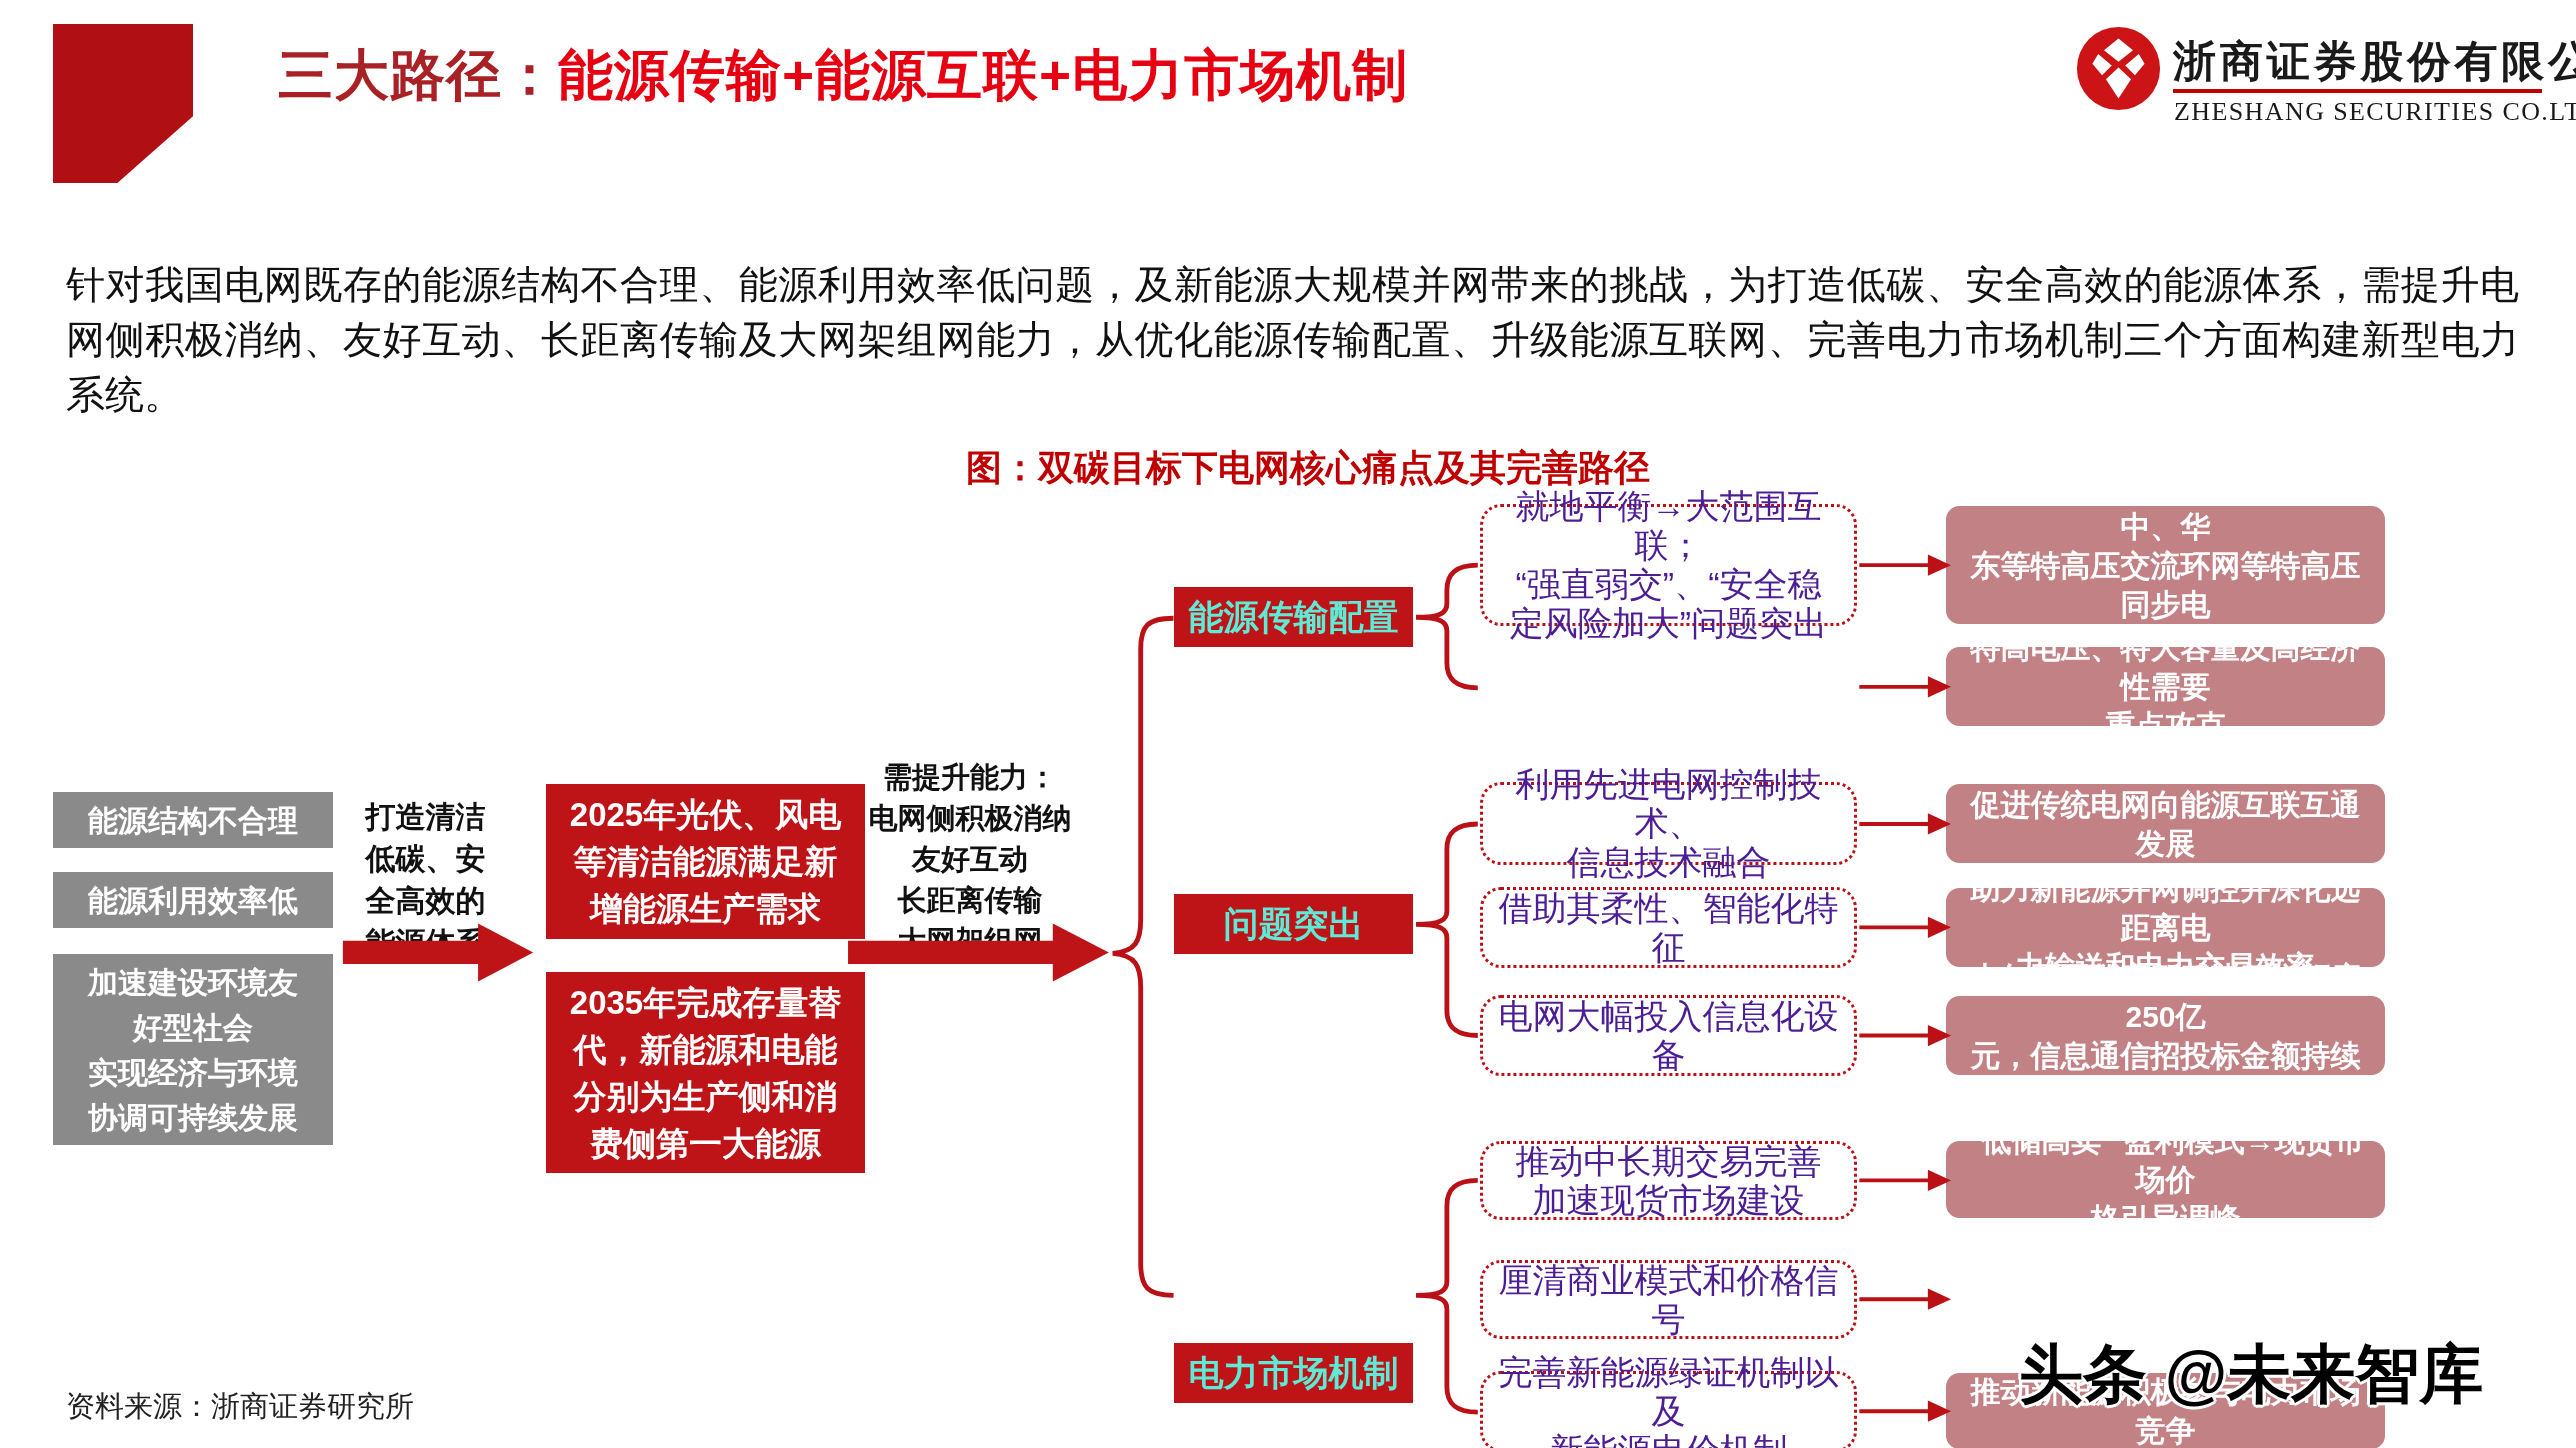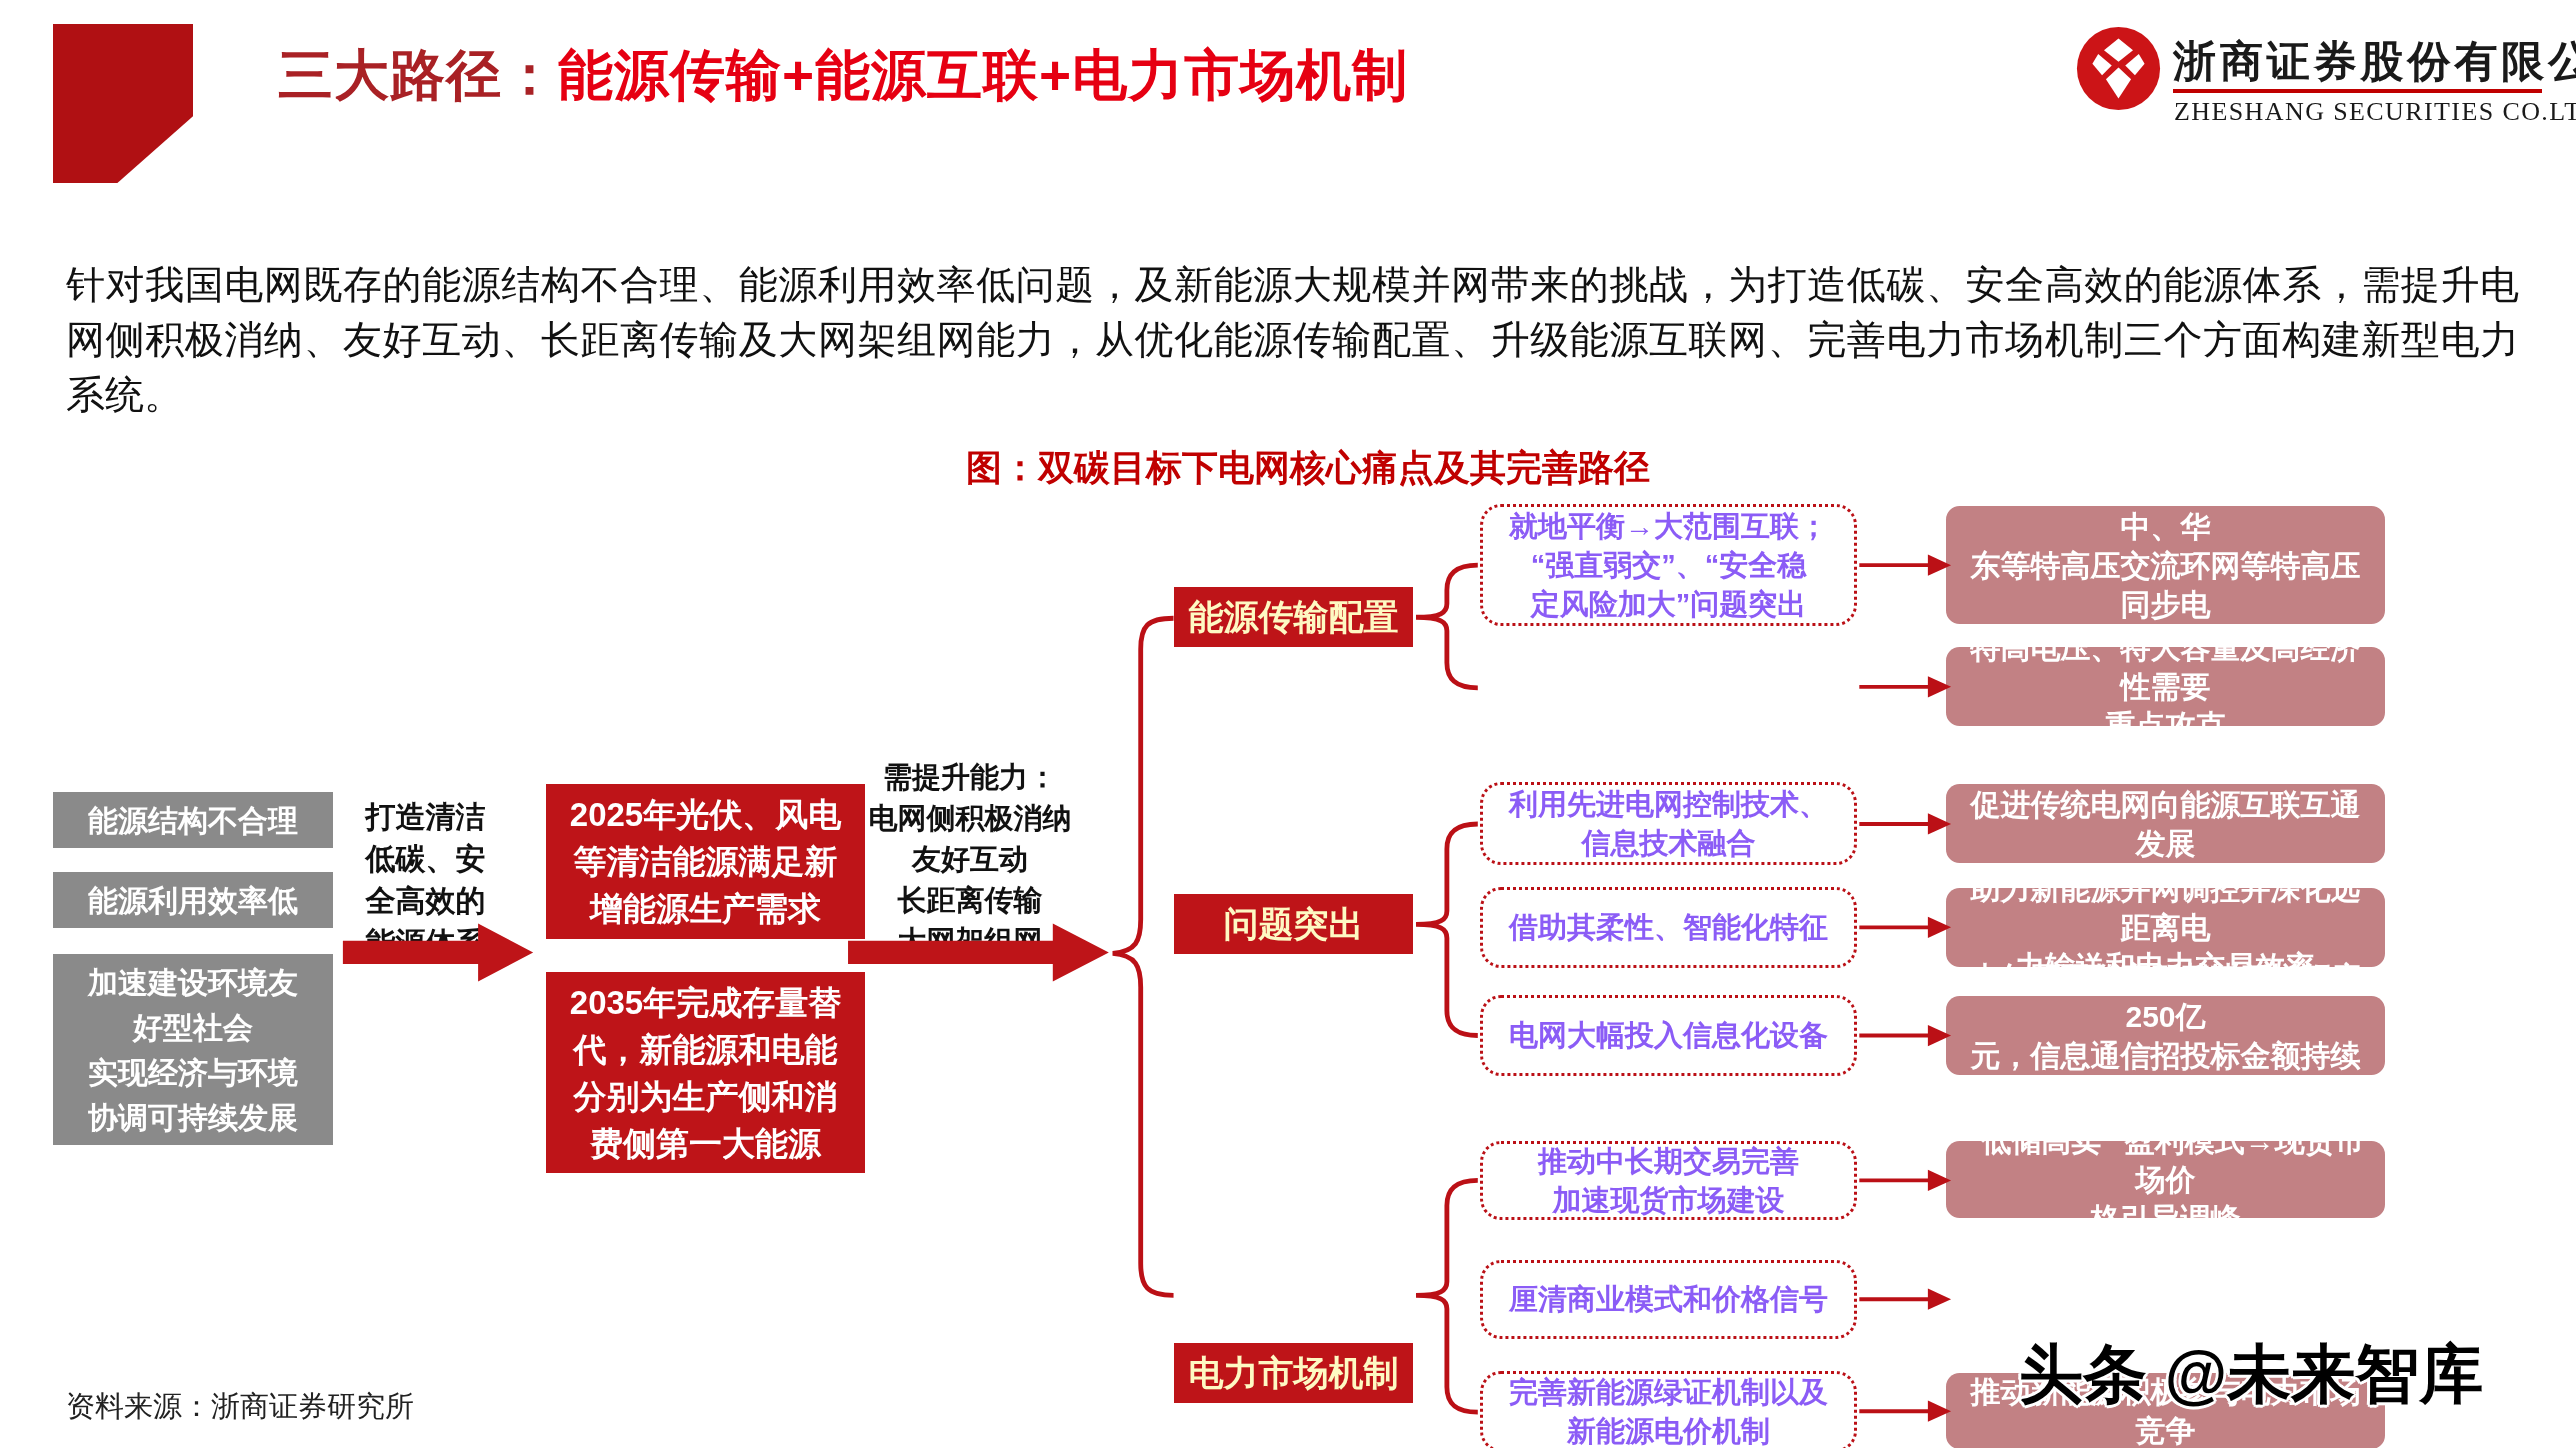--- a/index.html
+++ b/index.html
@@ -36,24 +36,24 @@
   .cbox{display:flex;align-items:center;justify-content:center;text-align:center;
     white-space:pre-line;box-sizing:border-box;}
   .graybox{background:var(--gray);color:#fff;font-weight:bold;font-size:30px;line-height:45px;
     left:53px;width:280px;}
   .goal{left:348px;width:155px;top:796px;font-size:30px;font-weight:bold;line-height:42px;
     color:#111;text-align:center;white-space:pre-line;}
   .target{background:var(--brand-red);color:#fff;font-weight:bold;font-size:33px;line-height:47px;
     left:546px;width:319px;}
   .capability{left:842px;width:256px;top:757px;font-size:29px;font-weight:bold;line-height:41px;
     color:#111;text-align:center;white-space:pre-line;}
-  .category{background:var(--brand-red);color:#fef9c3;font-weight:bold;font-size:35px;
+  .category{background:var(--brand-red);color:#5eead4;font-weight:bold;font-size:35px;
     left:1174px;width:239px;height:60px;}
   .painbox{background:#fff;border:3.4px dotted var(--line-red);border-radius:21px;
-    color:#8b5cf6;font-weight:bold;font-size:29px;line-height:39px;left:1480px;width:377px;padding:3.9px 9.7px;}
+    color:#4c1d95;font-weight:normal;font-size:34px;line-height:39px;left:1480px;width:377px;padding:3.9px 9.7px;}
   .pathbox{background:var(--pink);border-radius:13.5px;color:#fff;font-weight:bold;
     font-size:30px;line-height:39px;left:1946px;width:439px;padding:3.9px 13.5px;}
   .source{left:66px;top:1387px;font-size:29px;color:#222;}
   .watermark{left:2019px;top:1331px;font-size:64px;font-weight:bold;color:#000;white-space:nowrap;
     text-shadow:2.9px 0 0 #fff,-2.9px 0 0 #fff,0 2.9px 0 #fff,0 -2.9px 0 #fff,
       1.9px 1.9px 0 #fff,-1.9px -1.9px 0 #fff,1.9px -1.9px 0 #fff,-1.9px 1.9px 0 #fff;}
   svg.overlay{position:absolute;left:0;top:0;pointer-events:none;}
 </style>
 </head>
 <body>

